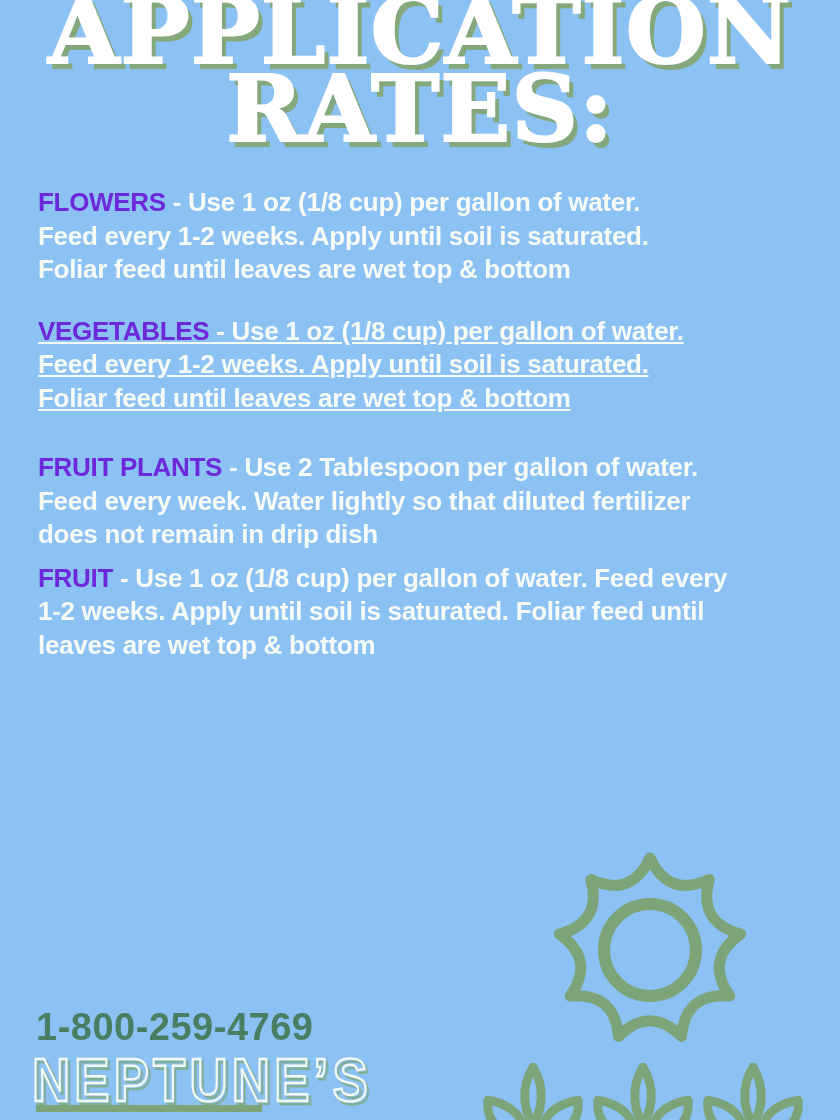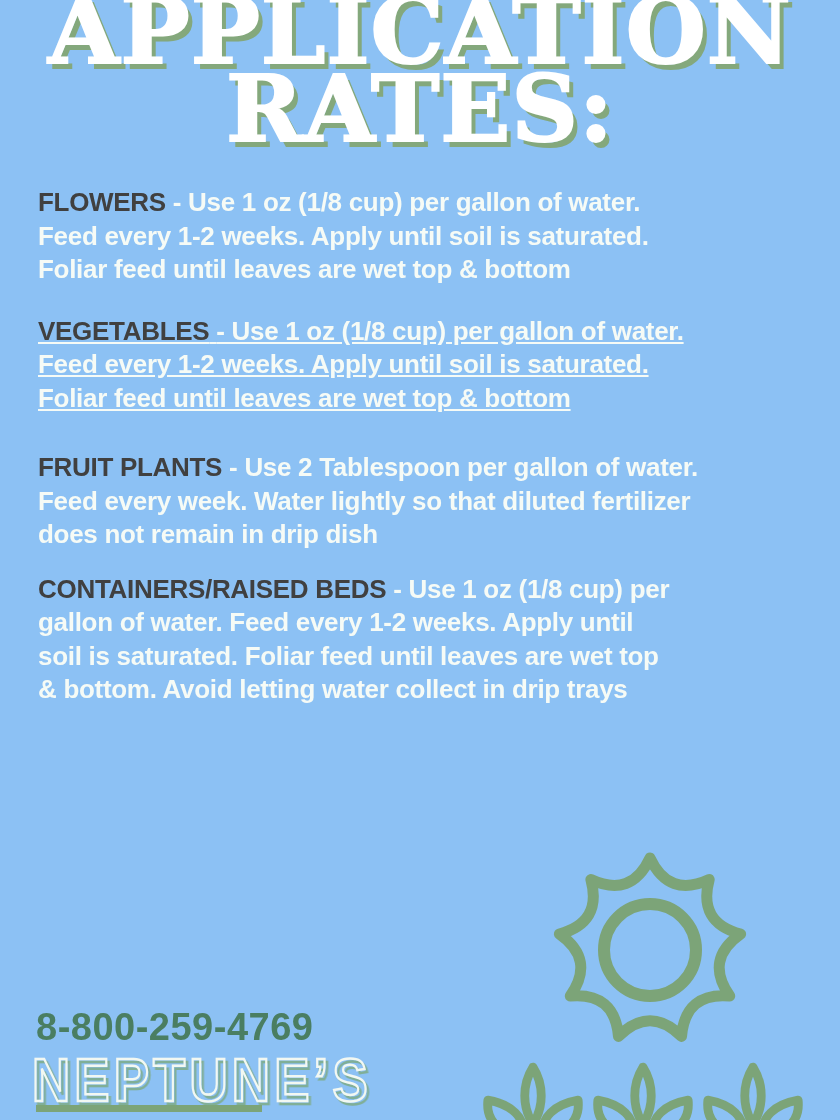--- a/index.html
+++ b/index.html
@@ -31,21 +31,21 @@
   
   .content { position:relative; z-index:2; padding:0 30px 0 38px; }
   .section {
     margin:0;
     font-weight:bold;
     font-size:26px;
     line-height:33.5px;
     letter-spacing:-0.3px;
     color:#f6fbf6;
   }
-  .section .label { color:#404040; }
+  .section .label { color:#6d28d9; }
   .section .body { white-space:pre-line; }
   .mt-flowers    { margin-top:38px; }
   .mt-vegetables { margin-top:28px;text-decoration:underline; }
   .mt-house      { margin-top:36px; }
   .mt-fruit      { margin-top:10px; }
   .mt-containers { margin-top:21px; }
   .mt-lawns      { margin-top:28px; }
 
   
   .phone {
@@ -92,25 +92,24 @@
 Foliar feed until leaves are wet top &amp; bottom</span></p>
 
     <p class="section mt-vegetables"><span class="label">VEGETABLES</span> <span class="body">- Use 1 oz (1/8 cup) per gallon of water.
 Feed every 1-2 weeks. Apply until soil is saturated.
 Foliar feed until leaves are wet top &amp; bottom</span></p>
 
     <p class="section mt-house"><span class="label">FRUIT PLANTS</span> <span class="body">- Use 2 Tablespoon per gallon of water.
 Feed every week. Water lightly so that diluted fertilizer
 does not remain in drip dish</span></p>
 
+    <p class="section mt-fruit"><span class="label">FRUIT</span> <span class="body">- Use 1 oz (1/8 cup) per gallon of water. Feed every
+1-2 weeks. Apply until soil is saturated. Foliar feed until
+leaves are wet top &amp; bottom</span></p>
 
-    <p class="section mt-containers"><span class="label">CONTAINERS/RAISED BEDS</span> <span class="body">- Use 1 oz (1/8 cup) per
-gallon of water. Feed every 1-2 weeks. Apply until
-soil is saturated. Foliar feed until leaves are wet top
-&amp; bottom. Avoid letting water collect in drip trays</span></p>
 
 
   </div>
 
   <div class="decor sun-decor">
     <svg viewBox="0 0 200 200" fill="none">
       <path d="M 100 8
                Q 118.8 48.3 159.2 29.5
                Q 147.6 72.5 190.6 84
                Q 154.2 109.5 179.7 146
@@ -139,17 +138,17 @@
     </svg>
   </div>
   <div class="decor sprout-3">
     <svg viewBox="0 0 100 90" fill="none" stroke="#7ca478" stroke-width="8" stroke-linejoin="round">
       <path d="M 50 6 C 40 22, 40 42, 50 58 C 60 42, 60 22, 50 6 Z"></path>
       <path d="M 9 36 C 7 54, 18 66, 41 68 C 43 52, 31 40, 9 36 Z"></path>
       <path d="M 91 36 C 93 54, 82 66, 59 68 C 57 52, 69 40, 91 36 Z"></path>
     </svg>
   </div>
 
-  <div class="phone">8-800-259-4769</div>
+  <div class="phone">1-800-259-4769</div>
   <div class="brand">NEPTUNE’S</div>
   <div class="cutoff-bar"></div>
 
 </div>
 
 </body></html>

